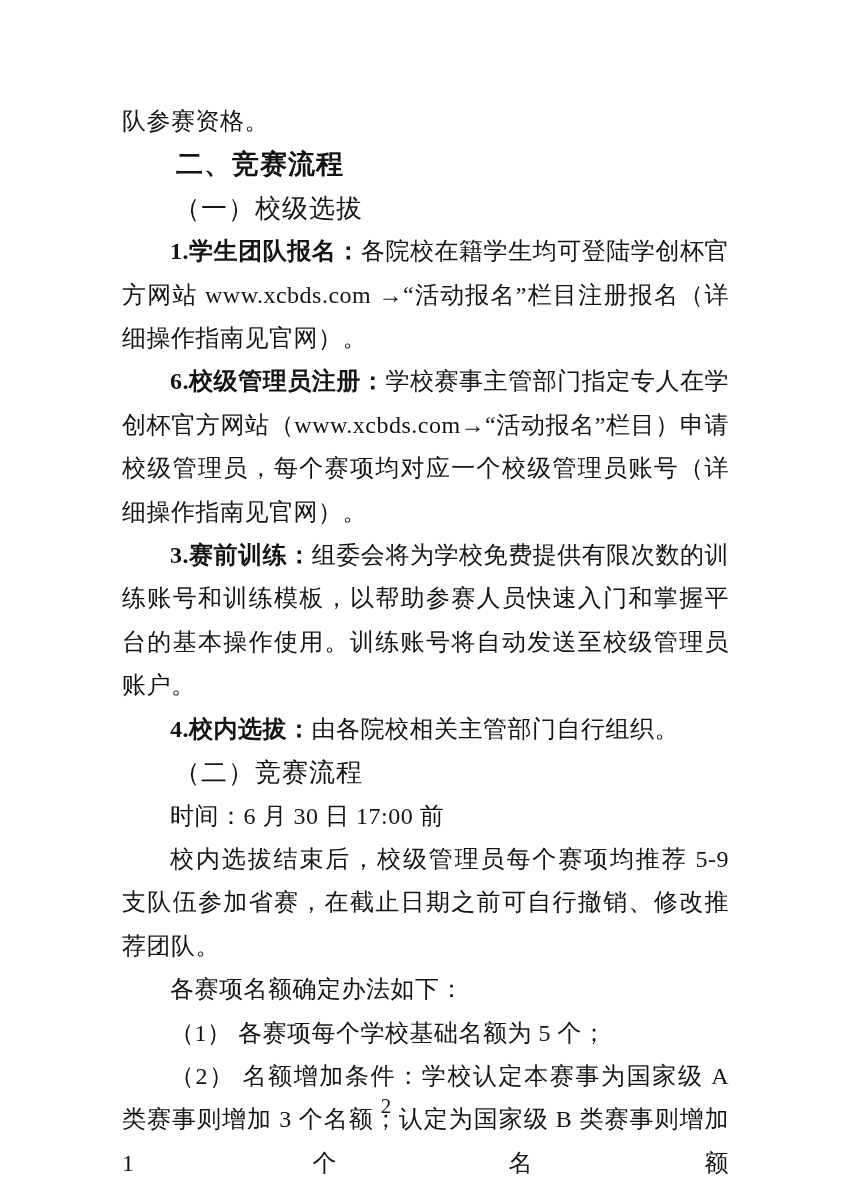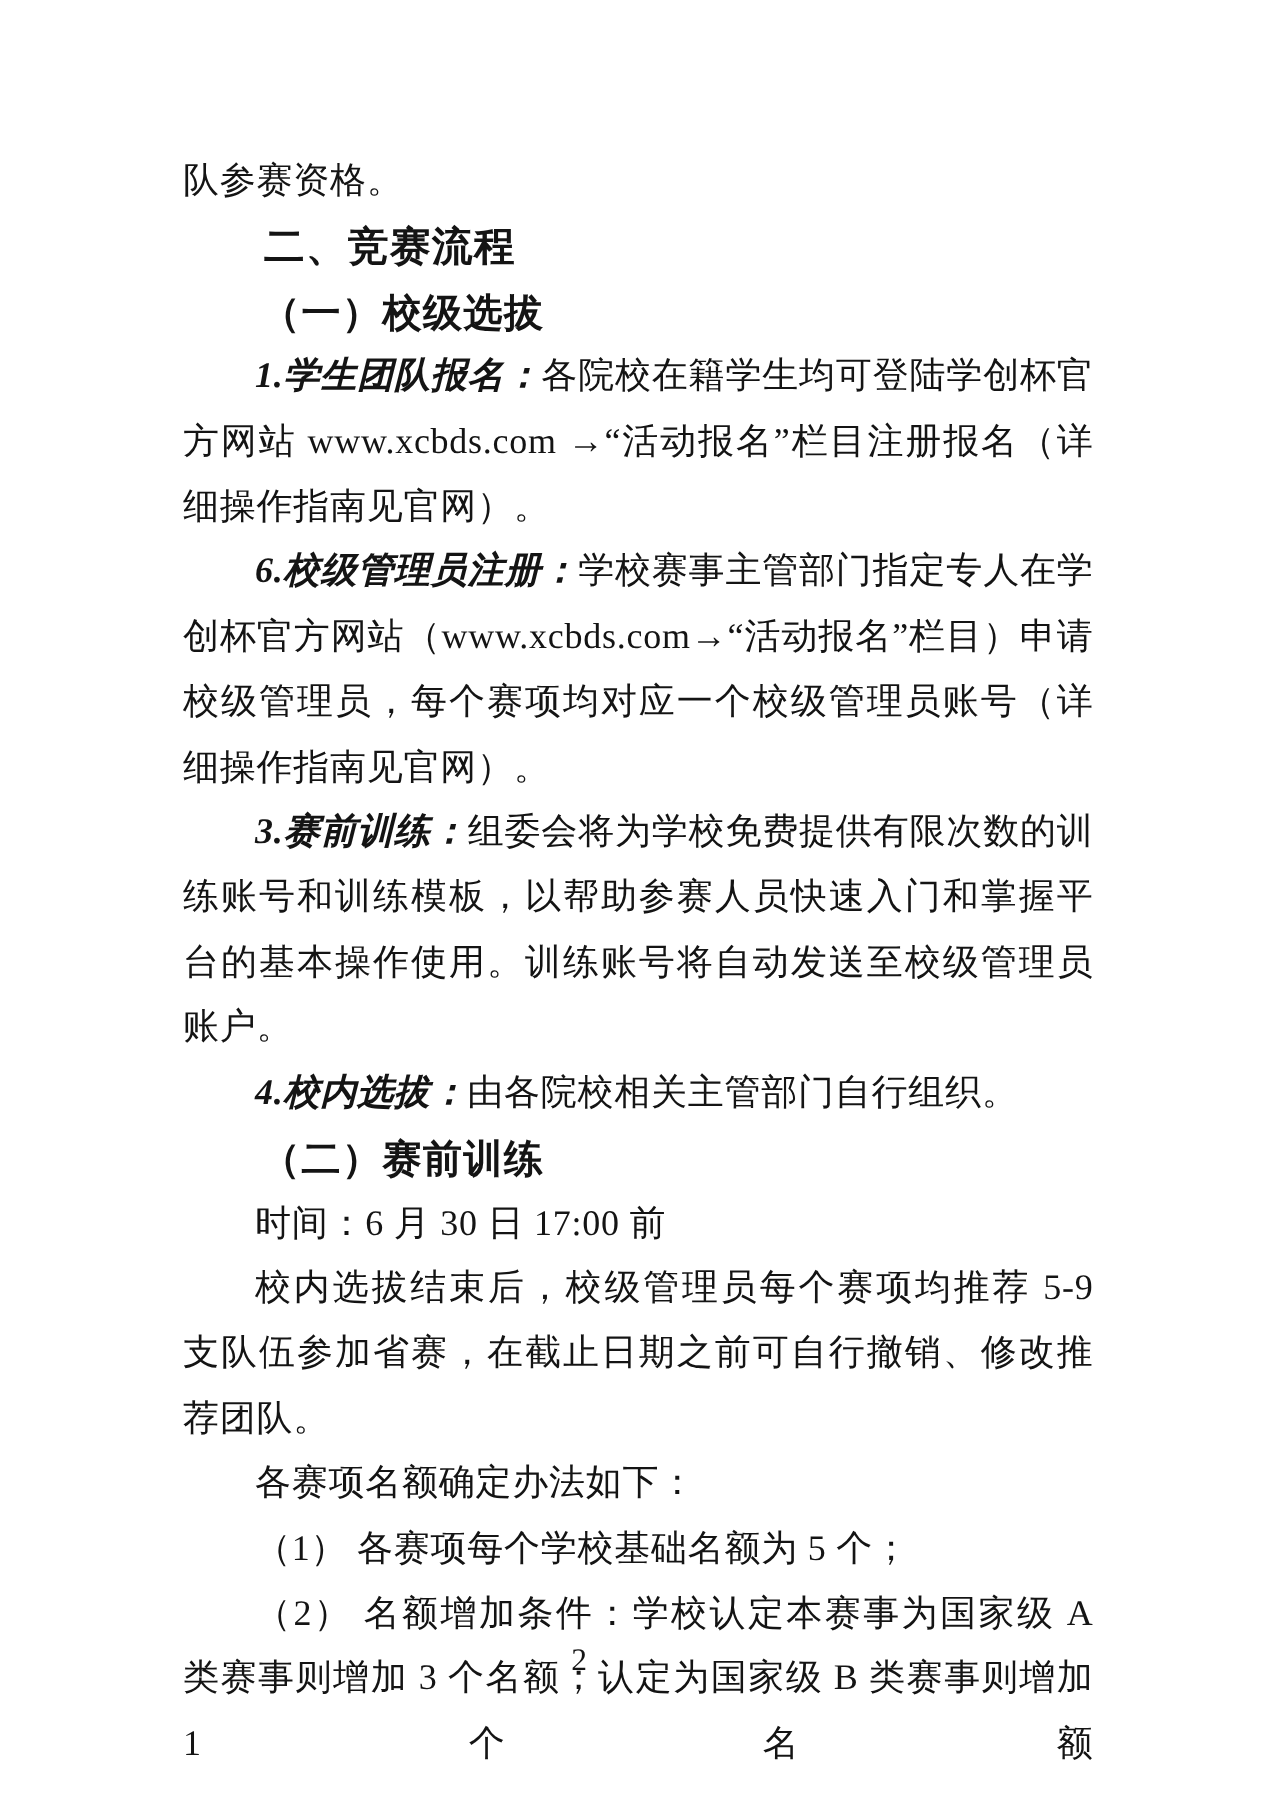--- a/index.html
+++ b/index.html
@@ -24,25 +24,25 @@
     letter-spacing:0.5px;
   }
   .indent { text-indent:2em; }
   .heading-number {
     font-family:"Liberation Sans", sans-serif;
     font-weight:bold;
     font-size:27px;
     letter-spacing:1px;
   }
   .heading-sub {
-    font-weight:bold;
+    font-weight:normal;
     font-size:26px;
     letter-spacing:1px;
   }
-  .lead { font-weight:bold;font-style:italic; }
+  .lead { font-weight:bold; }
   .continues { text-align-last:justify; }
   .page-number {
     position:absolute;
     top:1094px; left:0; right:0;
     text-align:center;
     font-size:21px;
     line-height:24px;
     color:#141414;
     font-family:"Liberation Serif", serif;
   }
@@ -60,21 +60,21 @@
     <p class="para indent heading-sub">（一）校级选拔</p>
 
     <p class="para indent"><span class="lead">1.学生团队报名：</span><span>各院校在籍学生均可登陆学创杯官方网站 www.xcbds.com →“活动报名”栏目注册报名（详细操作指南见官网）。</span></p>
 
     <p class="para indent"><span class="lead">6.校级管理员注册：</span><span>学校赛事主管部门指定专人在学创杯官方网站（www.xcbds.com→“活动报名”栏目）申请校级管理员，每个赛项均对应一个校级管理员账号（详细操作指南见官网）。</span></p>
 
     <p class="para indent"><span class="lead">3.赛前训练：</span><span>组委会将为学校免费提供有限次数的训练账号和训练模板，以帮助参赛人员快速入门和掌握平台的基本操作使用。训练账号将自动发送至校级管理员账户。</span></p>
 
     <p class="para indent"><span class="lead">4.校内选拔：</span><span>由各院校相关主管部门自行组织。</span></p>
 
-    <p class="para indent heading-sub">（二）赛前训练</p>
+    <p class="para indent heading-sub">（二）竞赛流程</p>
 
     <p class="para indent">时间：6 月 30 日 17:00 前</p>
 
     <p class="para indent">校内选拔结束后，校级管理员每个赛项均推荐 5-9 支队伍参加省赛，在截止日期之前可自行撤销、修改推荐团队。</p>
 
     <p class="para indent">各赛项名额确定办法如下：</p>
 
     <p class="para indent">（1） 各赛项每个学校基础名额为 5 个；</p>
 
     <p class="para indent continues">（2） 名额增加条件：学校认定本赛事为国家级 A 类赛事则增加 3 个名额；认定为国家级 B 类赛事则增加 1 个名额</p>

